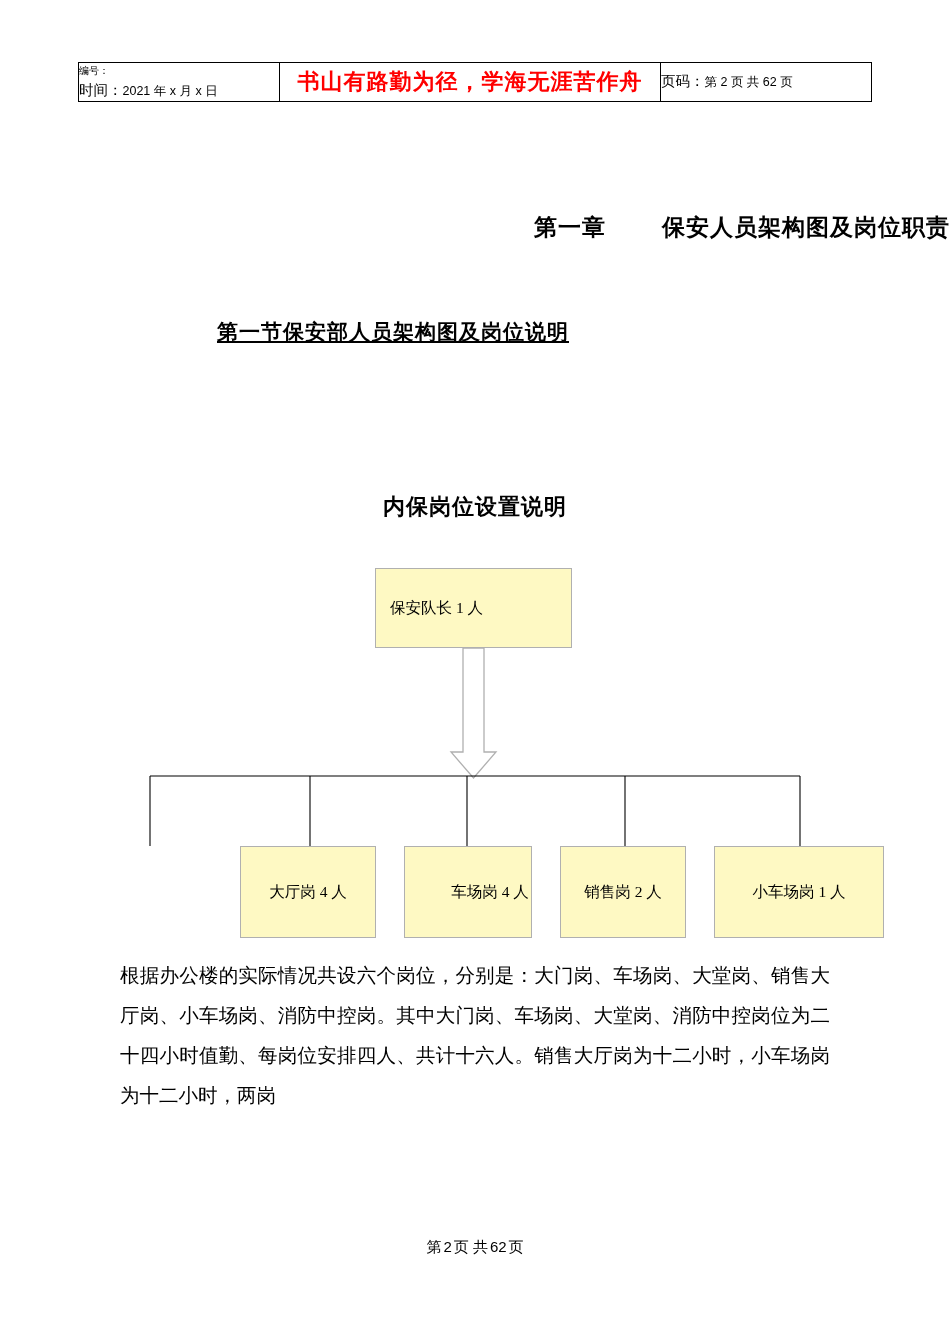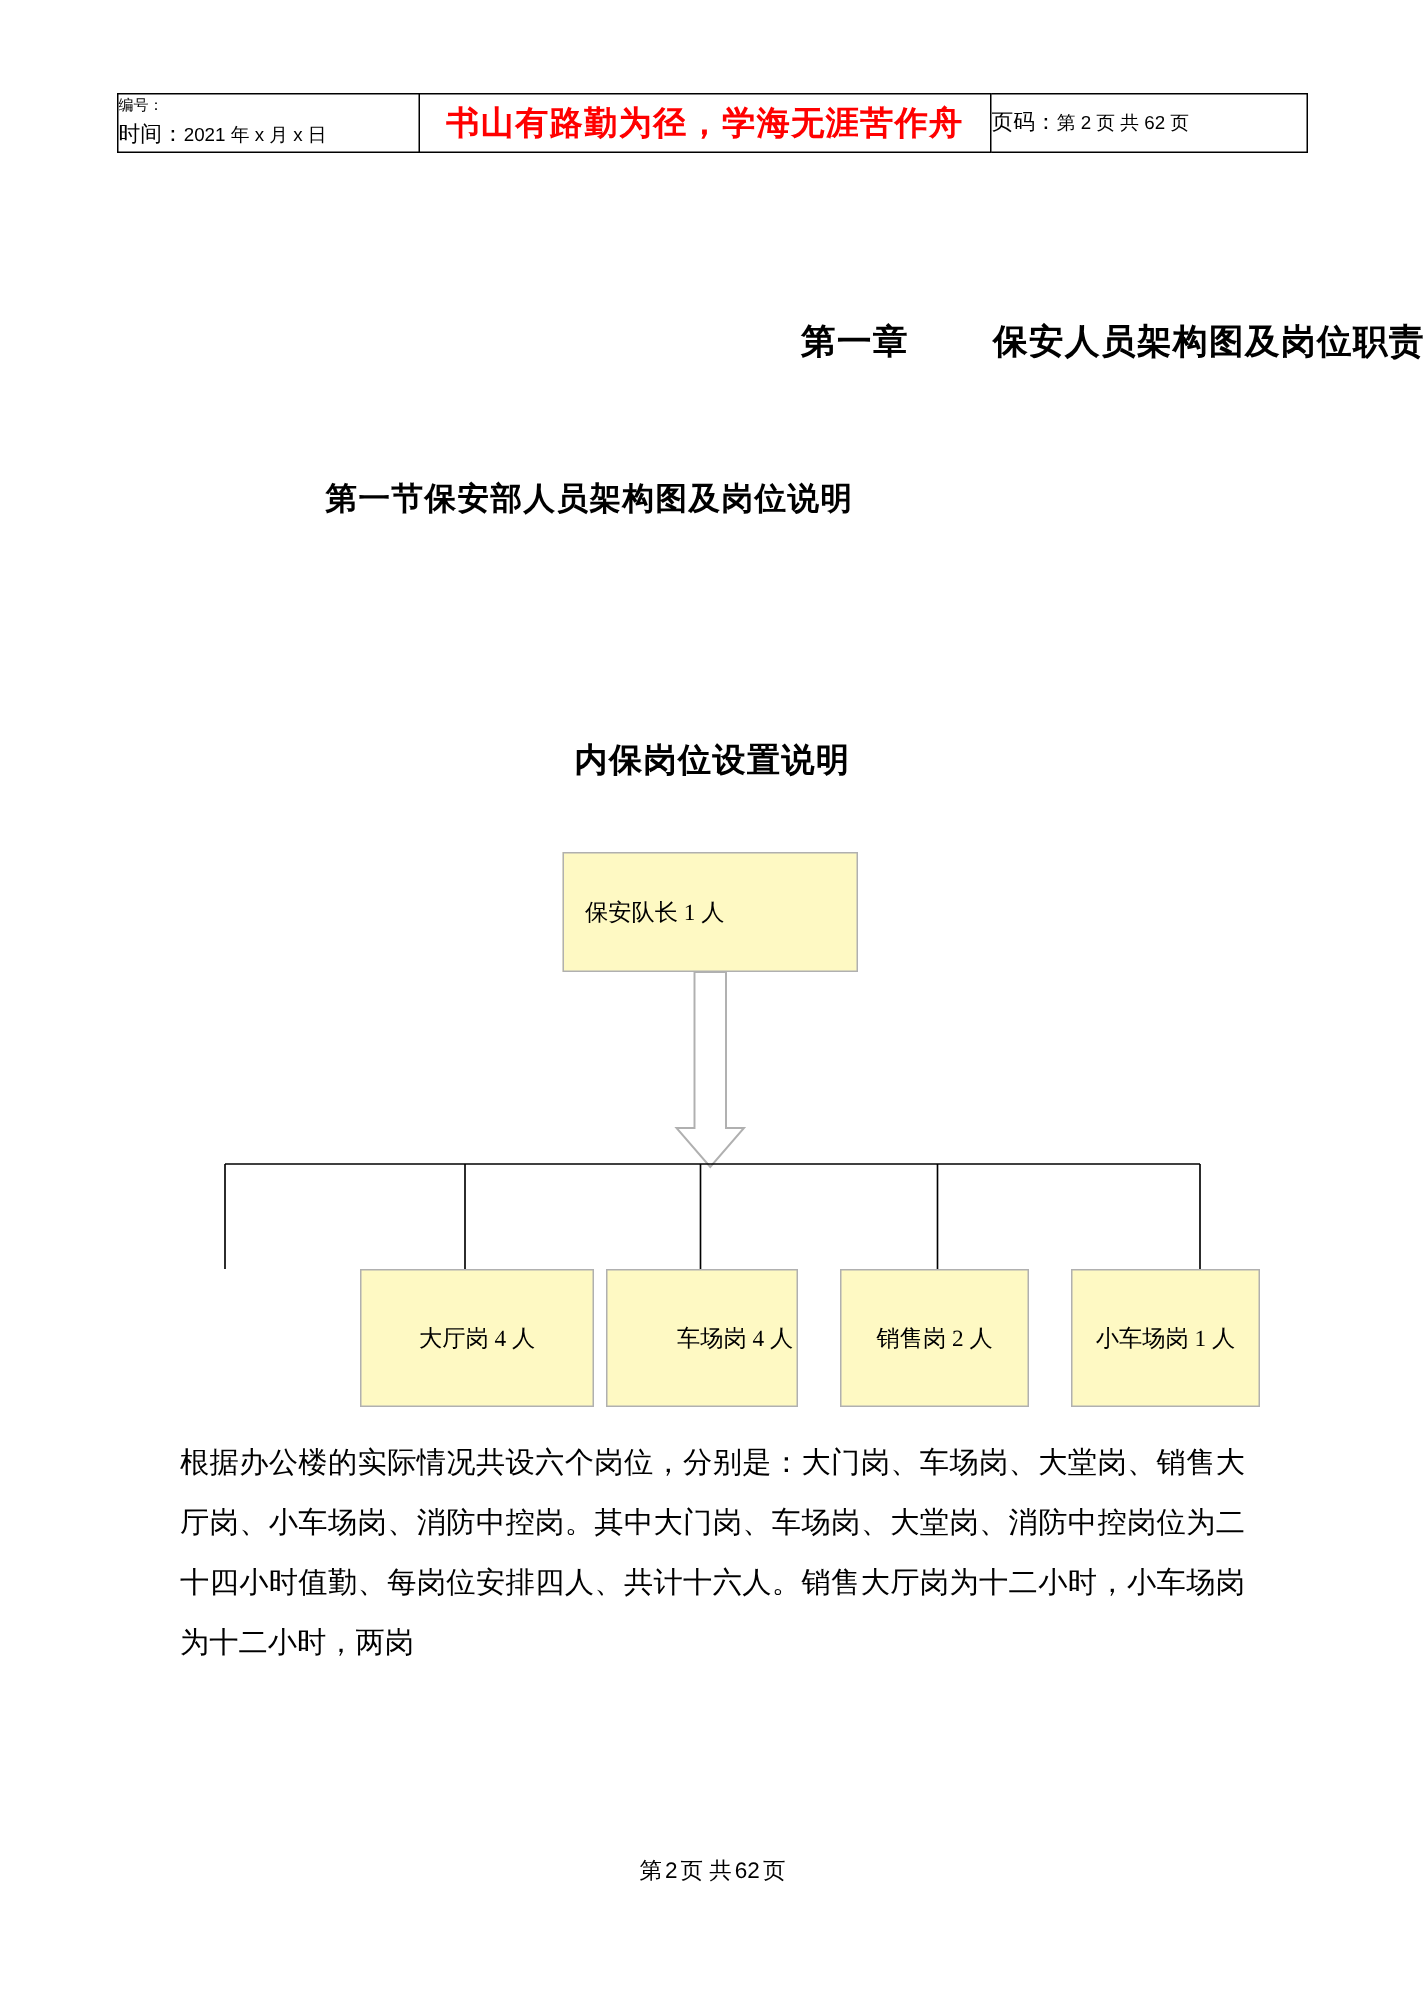--- a/index.html
+++ b/index.html
@@ -73,20 +73,21 @@
   .chapter-title .gap { display: inline-block; width: 56px; }
   .section-title {
     position: absolute;
     left: 0;
     top: 318px;
     width: 786px;
     text-align: center;
     font-size: 21px;
     font-weight: bold;
     letter-spacing: 1px;
+    text-decoration: underline;
   }
   .diagram-title {
     position: absolute;
     left: 0;
     top: 492px;
     width: 950px;
     text-align: center;
     font-size: 22px;
     font-weight: bold;
     letter-spacing: 1px;
@@ -117,24 +118,24 @@
     height: 80px;
     padding-left: 14px;
   }
   .node-leaf {
     top: 286px;
     height: 92px;
     justify-content: center;
     text-align: center;
   }
   .leaf1 { left: 85px;  width: 128px; }
-  .leaf2 { left: 240px; width: 156px; }
+  .leaf2 { left: 240px; width: 136px; }
   .leaf3 { left: 404px; width: 128px; padding-left: 44px; }
   .leaf4 { left: 560px; width: 126px; }
-  .leaf5 { left: 714px; width: 126px; }
+  .leaf5 { left: 714px; width: 170px; }
 
   .org svg {
     position: absolute;
     left: 0; top: 0;
     width: 950px; height: 400px;
   }
 
   
   .body-par {
     position: absolute;

